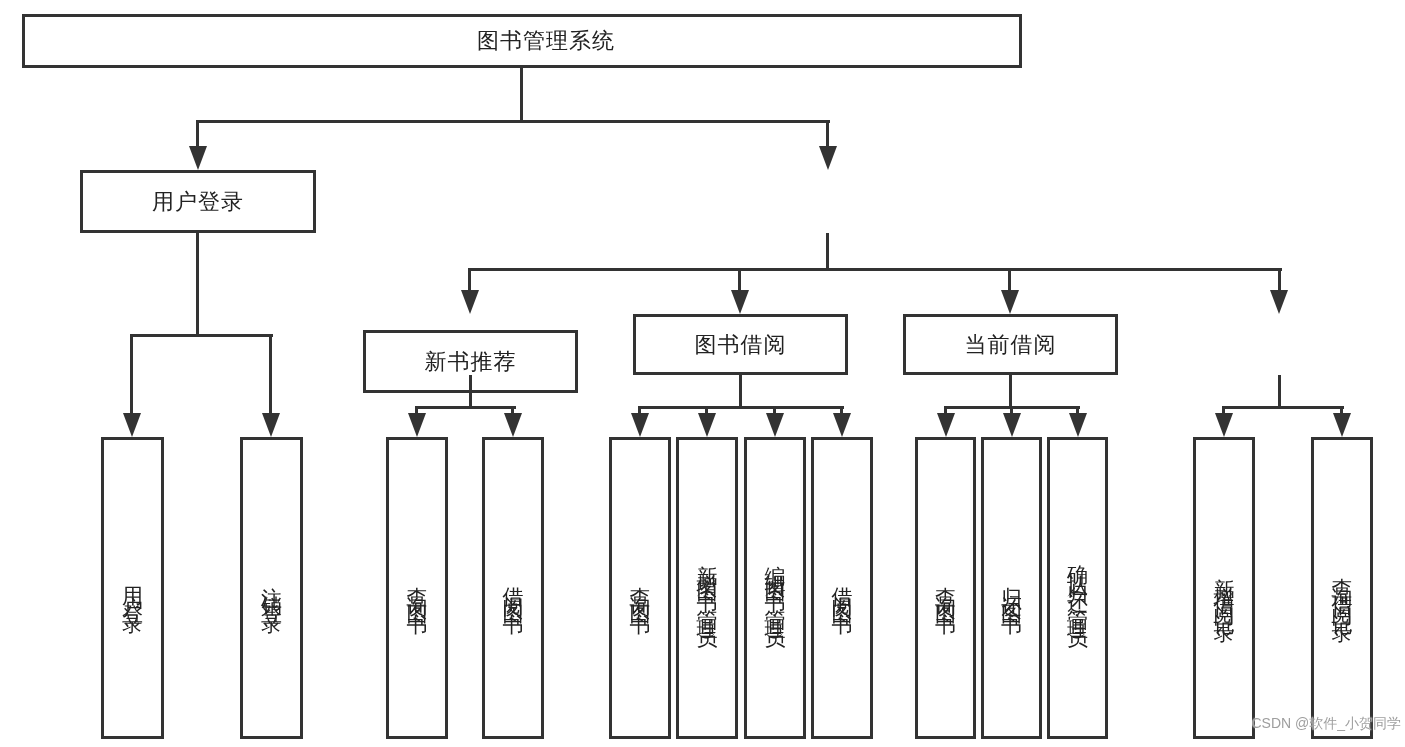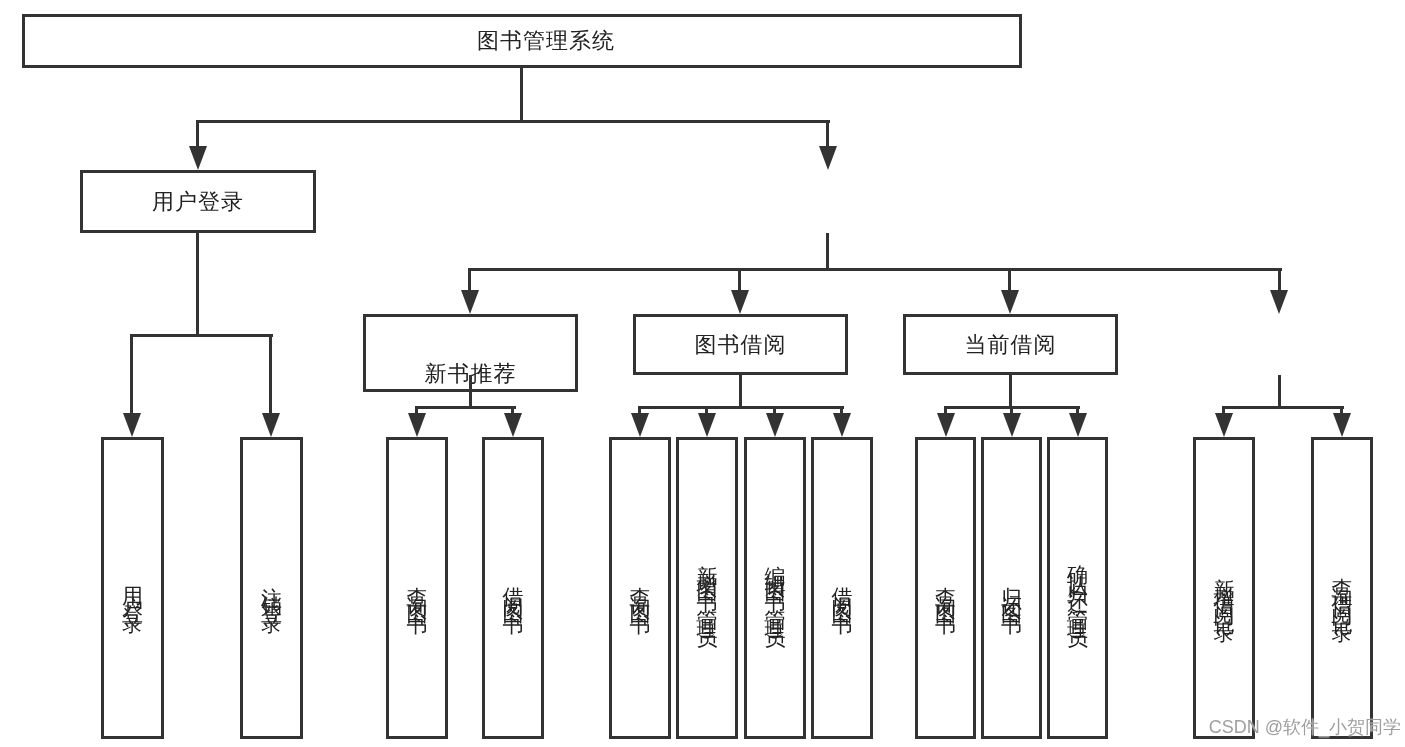--- a/index.html
+++ b/index.html
@@ -42,21 +42,21 @@
   .hl{height:3px;}
   .ar{
     position:absolute;width:0;height:0;
     border-left:9px solid transparent;
     border-right:9px solid transparent;
     border-top:24px solid var(--line);
   }
   .watermark{
     position:absolute;
     top:715px;right:4px;
-    font-size:18px;
+    font-size:14px;
     color:var(--wm);
     text-shadow:0 0 2px #ffffff;
     white-space:nowrap;
     z-index:5;
   }
 </style>
 </head>
 <body>
 
 <div id="canvas">
@@ -87,21 +87,21 @@
   <div class="hl" style="left:468px;top:268px;width:814px;"></div>
   <div class="vl" style="left:468px;top:268px;height:25px;"></div>
   <div class="ar" style="left:461px;top:290px;"></div>
   <div class="vl" style="left:738px;top:268px;height:25px;"></div>
   <div class="ar" style="left:731px;top:290px;"></div>
   <div class="vl" style="left:1008px;top:268px;height:25px;"></div>
   <div class="ar" style="left:1001px;top:290px;"></div>
   <div class="vl" style="left:1278px;top:268px;height:25px;"></div>
   <div class="ar" style="left:1270px;top:290px;"></div>
 
-  <div class="box" style="left:363px;top:314px;width:215px;height:78px;align-items:flex-end;">
+  <div class="box" style="left:363px;top:330px;width:215px;height:63px;">
     <span>新书推荐</span>
   </div>
   <div class="box" style="left:633px;top:314px;width:215px;height:61px;">
     <span>图书借阅</span>
   </div>
   <div class="box" style="left:903px;top:314px;width:215px;height:61px;">
     <span>当前借阅</span>
   </div>
 
   <div class="vl" style="left:469px;top:375px;height:33px;"></div>

